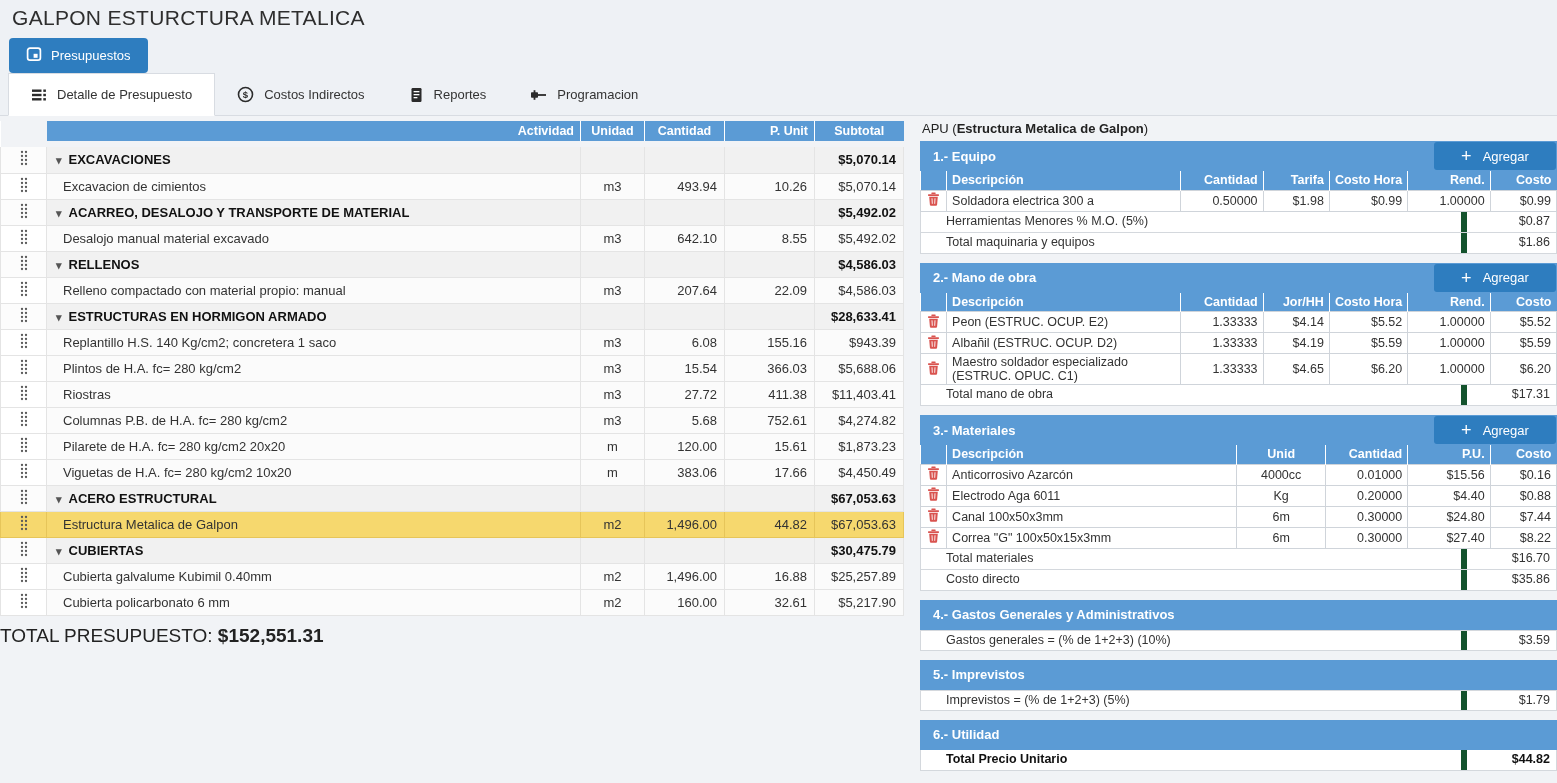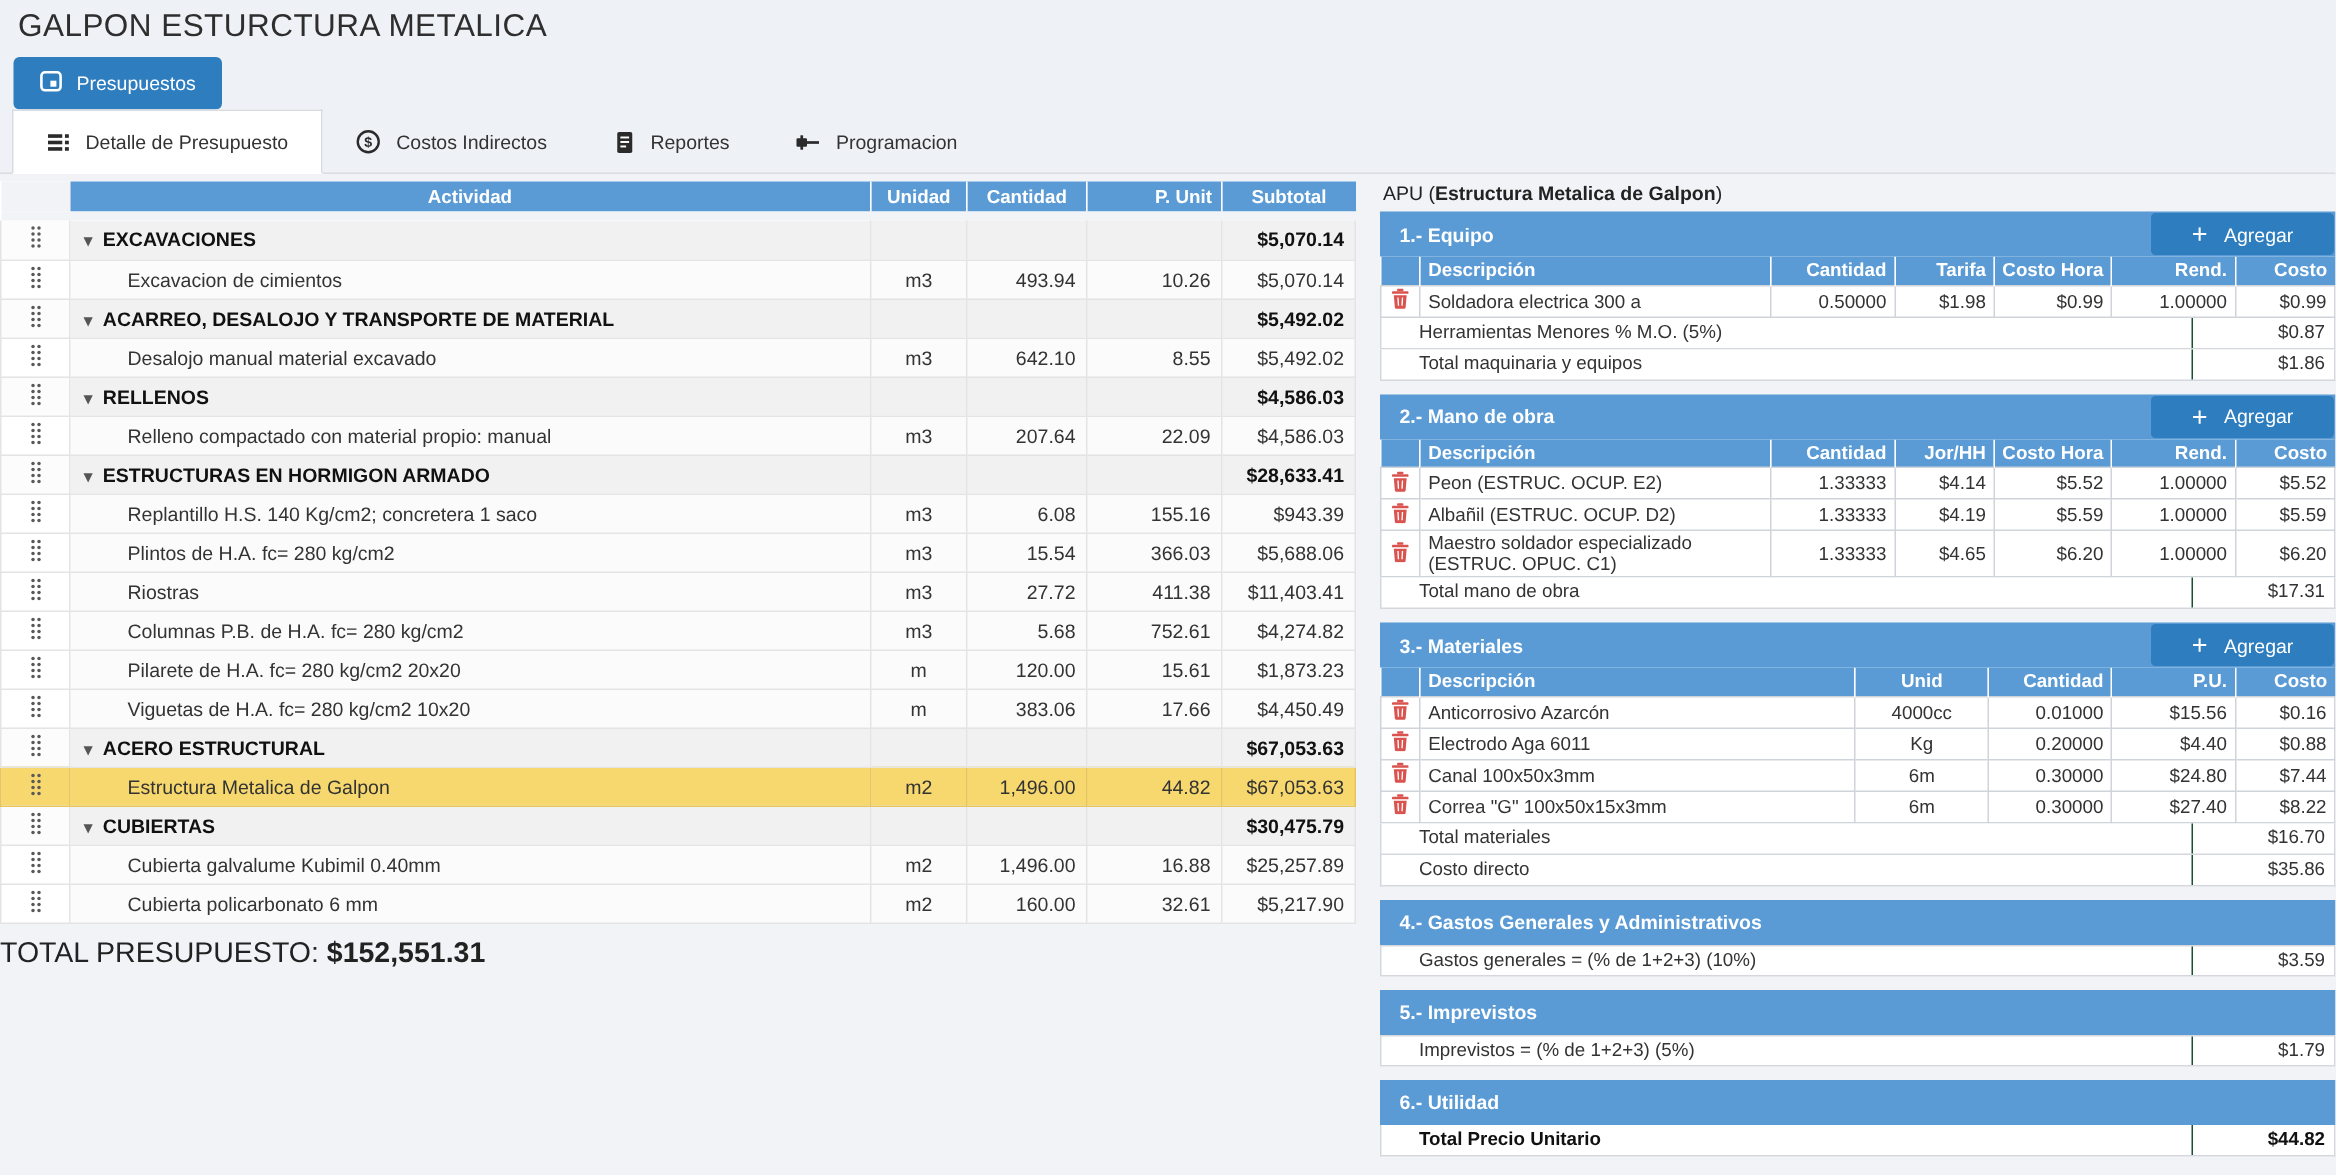--- a/index.html
+++ b/index.html
@@ -34,35 +34,35 @@
   .right-pane{ width:637px; flex:none; margin-left:15px; padding-top:3px; background:transparent; }
 
   
   table{ border-collapse:collapse; table-layout:fixed; }
   #budget-table{ width:903px; background:#fff; }
   #budget-table th{
     background:#5b9bd5; color:#fff; font-size:12.5px; font-weight:bold;
     height:20px; padding:0 6px; border-left:1px solid #fff;
   }
   #budget-table th.handle-h{ background:#f1f3f6; border:none; }
-  #budget-table th.h-actividad{ text-align:center; border-left:none; }
+  #budget-table th.h-actividad{ text-align:right; border-left:none; }
   #budget-table th.h-unidad, #budget-table th.h-cantidad, #budget-table th.h-subtotal{ text-align:center; }
   #budget-table th.h-punit{ text-align:right; }
   #budget-table td{
     border-right:1px solid #e4e4e4; border-bottom:1px solid #e4e4e4;
     height:26px; padding:0 7px; font-size:13px; background:#fbfbfb; color:#333;
   }
   #budget-table tr.spacer td{ background:#f1f3f6; border:none; height:6px; padding:0; }
   #budget-table td.handle-cell{ background:#fff; text-align:center; padding:0; border-left:1px solid #e4e4e4; cursor:grab; }
   #budget-table tr.group-row td{ background:#f1f1f1; }
   #budget-table tr.group-row td.handle-cell{ background:#fcfcfc; }
   #budget-table tr.group-row .name-cell{ font-weight:bold; color:#111; }
   #budget-table tr.group-row .col-subtotal{ font-weight:bold; color:#111; }
   #budget-table .name-cell{ text-align:left; overflow:hidden; white-space:nowrap; }
-  #budget-table .name-cell.indent{ padding-left:38px; }
+  #budget-table .name-cell.indent{ padding-left:16px; }
   #budget-table .chev{ color:#555; font-size:11px; margin:0 7px 0 2px; cursor:pointer; }
   #budget-table .col-unidad{ text-align:center; }
   #budget-table .col-cantidad, #budget-table .col-punit, #budget-table .col-subtotal{ text-align:right; }
   #budget-table tr.highlight td, #budget-table tr.highlight td.handle-cell{ background:#f6d86e; border-color:#e6c55a; }
   .budget-total{ width:903px; text-align:left; padding:9px 4px 0 0; font-size:19px; color:#222; }
   .budget-total .tv{ font-weight:bold; }
 
   
   .apu-title{ font-size:13px; color:#222; padding:2px 0 5px 2px; }
   .apu-title b{ font-weight:bold; }
@@ -87,21 +87,21 @@
   .apu-table th.a-left{ text-align:left; }
   .apu-table th.a-right{ text-align:right; }
   .apu-table td{
     border:1px solid #cfd4da; height:21px; padding:1px 5px; font-size:12.5px; background:#fff; color:#333;
   }
   .apu-table td.trash-cell{ text-align:center; padding:0; width:26px; cursor:pointer; }
   .apu-table td.a-right{ text-align:right; }
   .apu-table td.a-center{ text-align:center; }
   .apu-summary{ display:flex; background:#fff; border:1px solid #d4d8dd; border-top:none; height:21px; width:637px; }
   .apu-summary .sl{ flex:1; padding:2px 6px; font-size:12.5px;margin-left:19px; }
-  .apu-summary .sv{ width:95px; border-left:1px solid #14532d; text-align:right; padding:2px 6px; font-size:12.5px; }
+  .apu-summary .sv{ width:95px; border-left:6px solid #14532d; text-align:right; padding:2px 6px; font-size:12.5px; }
   .apu-summary.bold .sl, .apu-summary.bold .sv{ font-weight:bold; color:#111; }
   .apu-summary.first{ border-top:1px solid #d4d8dd; }
 </style>
 </head>
 <body>
 
 
 
 <div class="page-title">GALPON ESTURCTURA METALICA</div>
 

